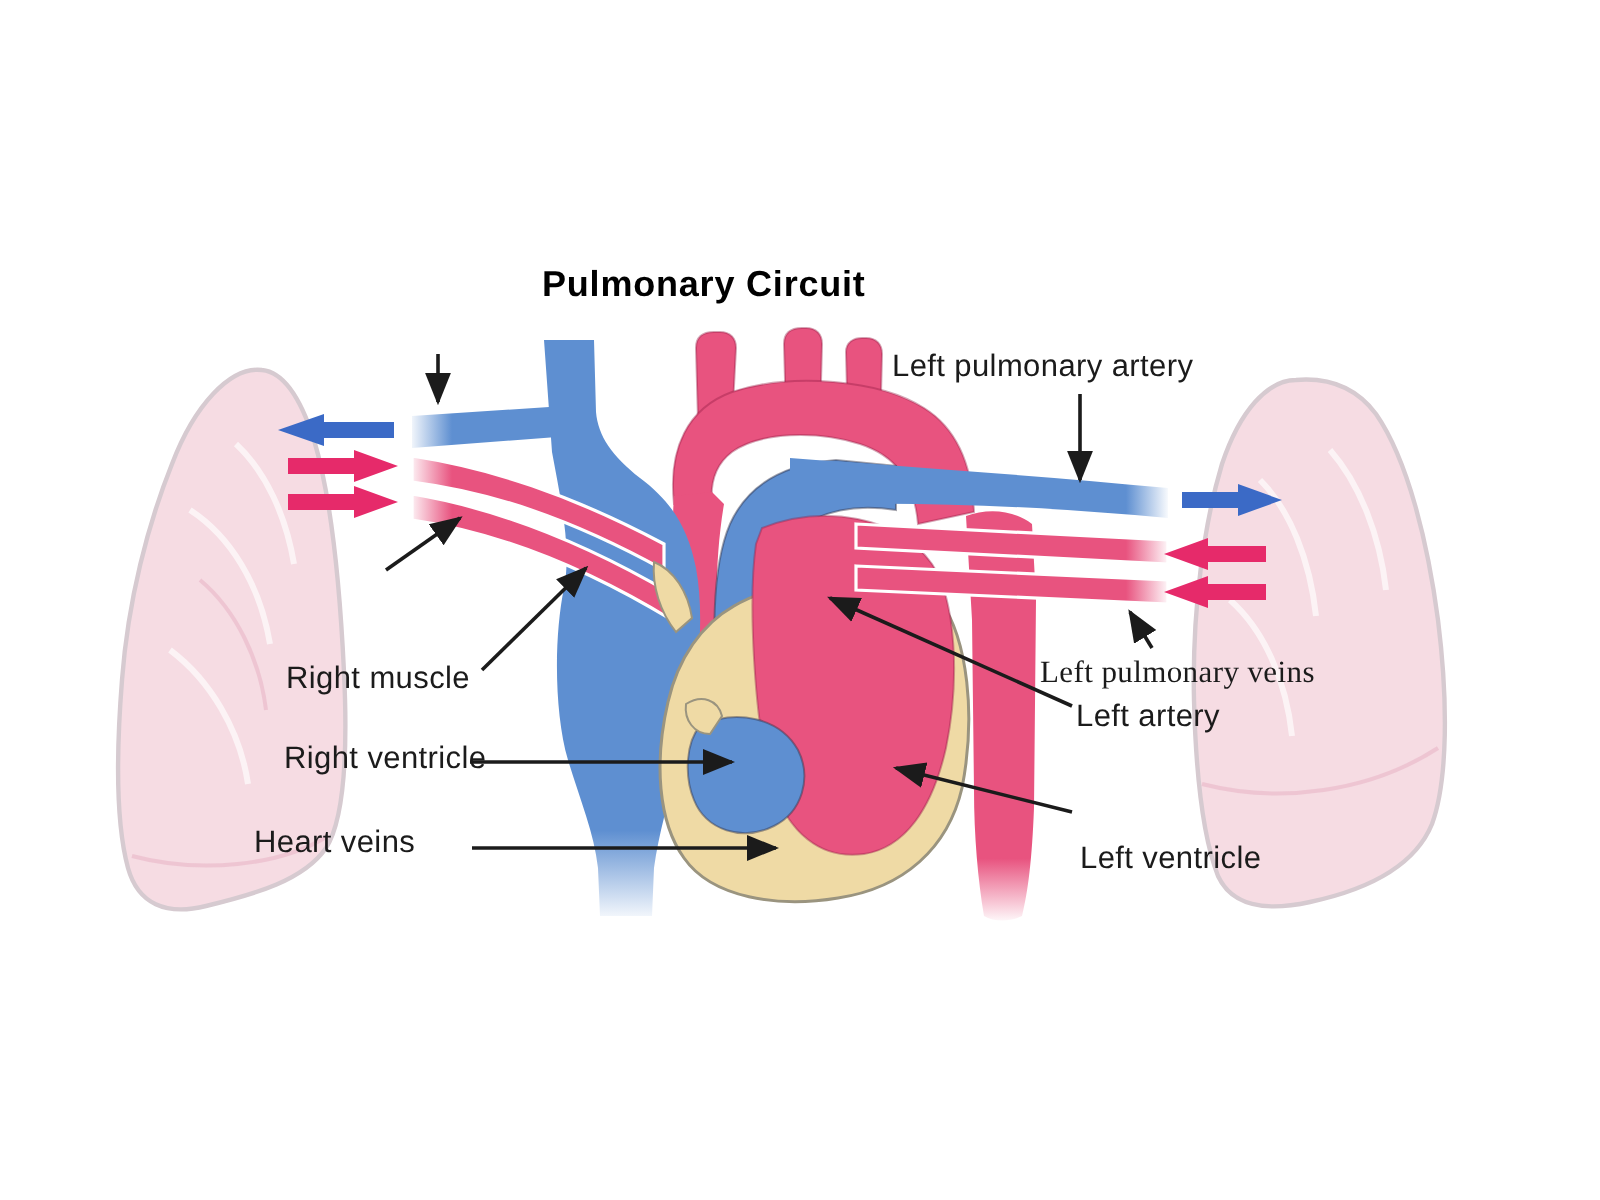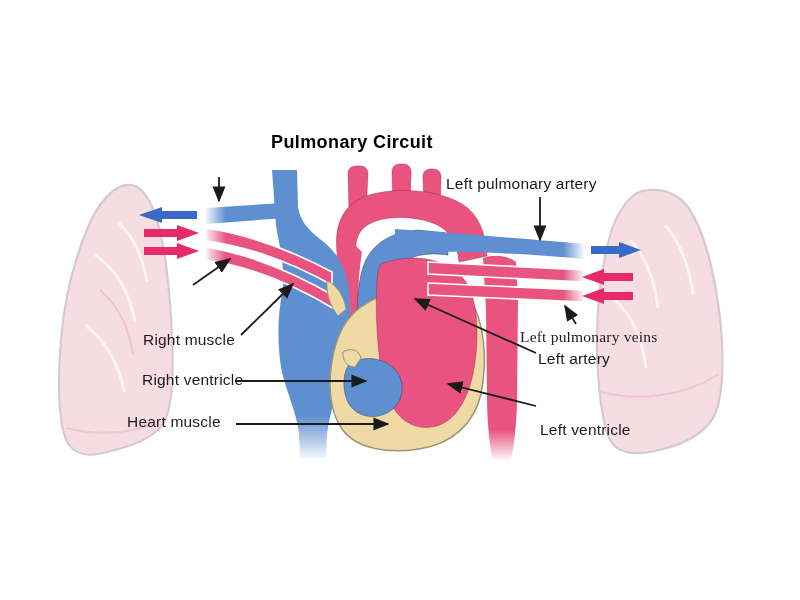--- a/index.html
+++ b/index.html
@@ -151,17 +151,17 @@
       <path class="pointer" marker-end="url(#ah)" d="M536 353 L415 299"></path>
       <path class="pointer" marker-end="url(#ah)" d="M536 406 L448 384"></path>
     </g>
   </svg>
 
   <div class="title" style="left:271px;top:132px;">Pulmonary Circuit</div>
 
   <div class="lbl" style="left:446px;top:176px;">Left pulmonary artery</div>
   <div class="lbl" style="left:143px;top:332px;">Right muscle</div>
   <div class="lbl" style="left:117px;top:372px;margin-left:25px;">Right ventricle</div>
-  <div class="lbl" style="left:127px;top:414px;">Heart muscle</div>
+  <div class="lbl" style="left:127px;top:414px;">Heart veins</div>
   <div class="lbl" style="left:520px;top:329px;font-family:Liberation Serif, serif;">Left pulmonary veins</div>
   <div class="lbl" style="left:538px;top:351px;">Left artery</div>
   <div class="lbl" style="left:540px;top:398px;margin-top:24px;">Left ventricle</div>
 </div>
 
 </body></html>

